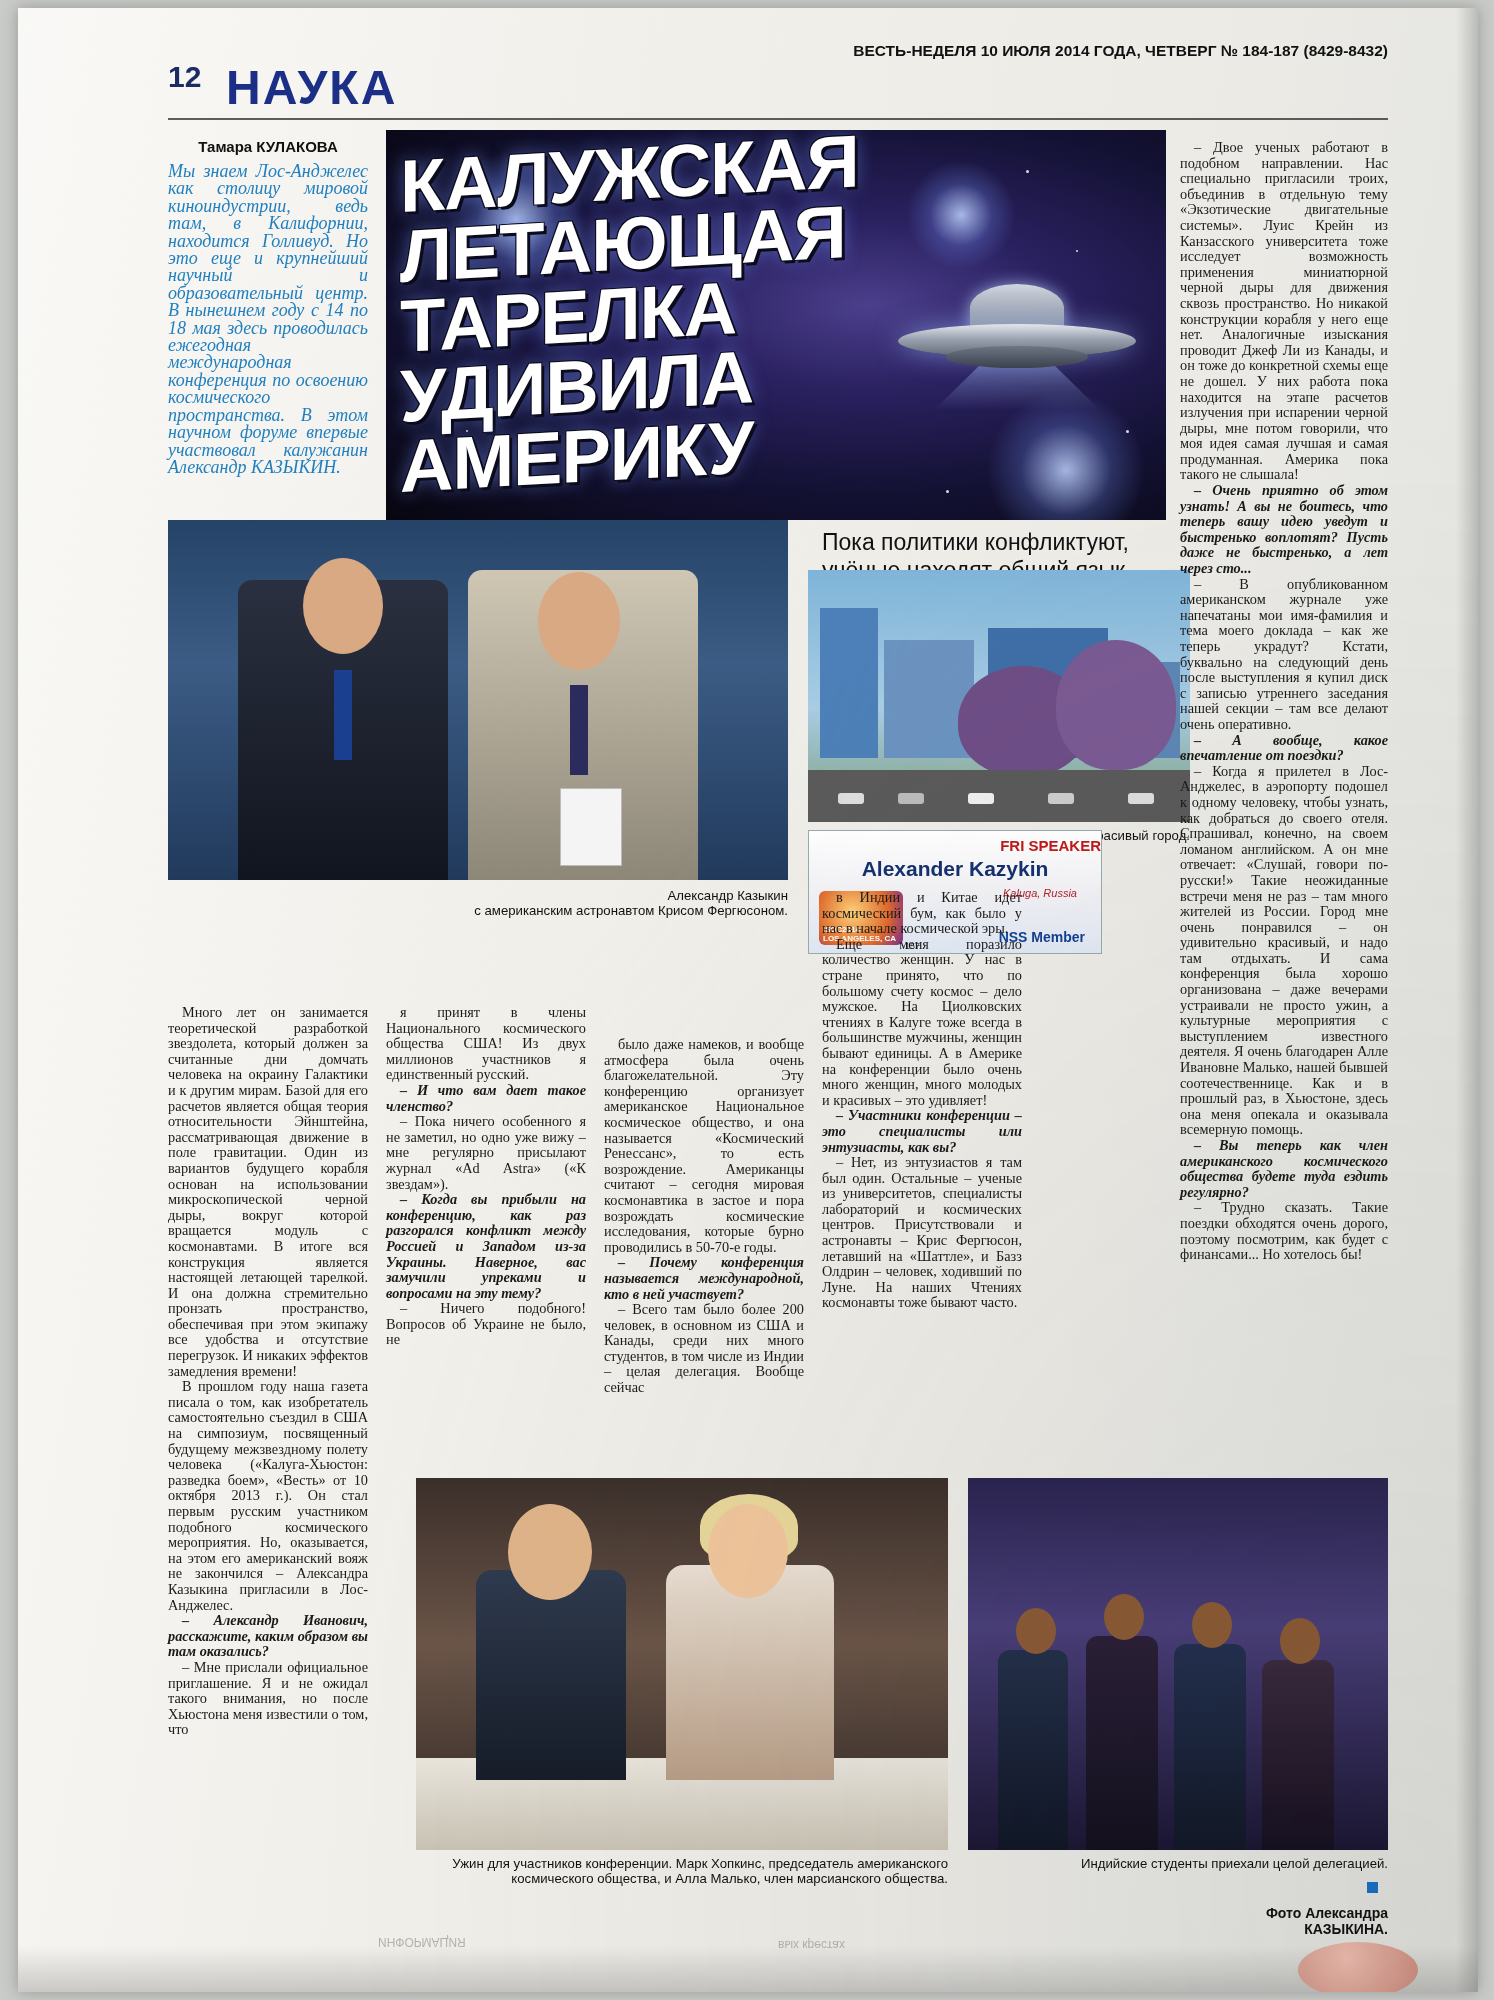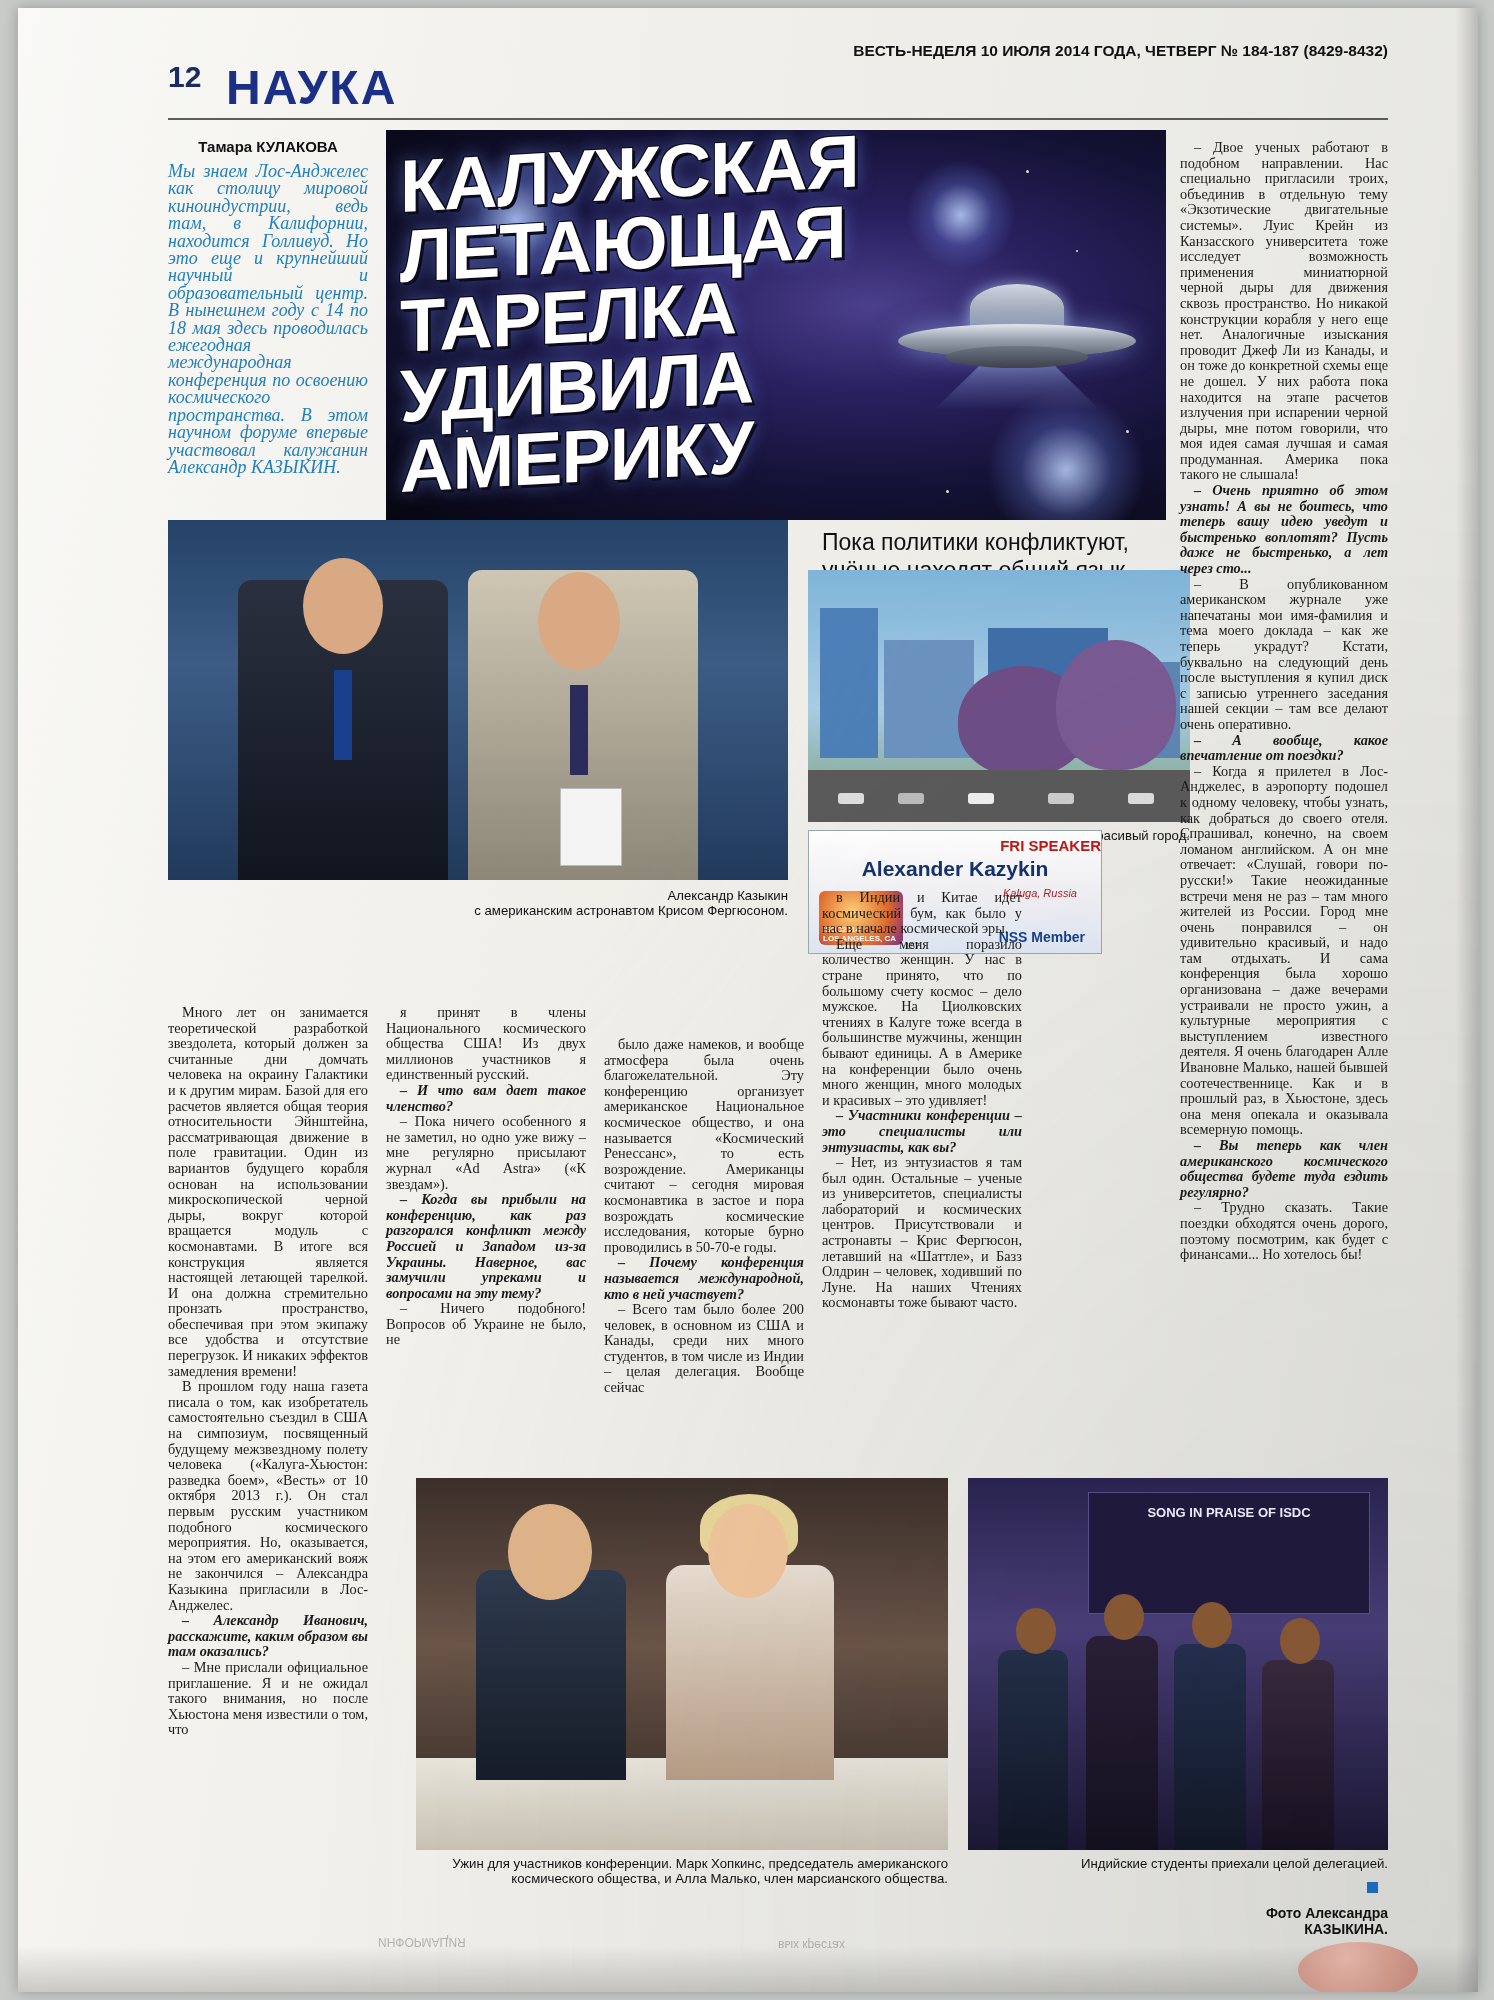--- a/index.html
+++ b/index.html
@@ -367,23 +367,20 @@
       <div class="tbl"></div>
       <div class="man3"></div>
       <div class="head3"></div>
       <div class="woman"></div>
       <div class="hair"></div>
       <div class="head4"></div>
     </div>
     <div class="cap" style="left:248px;top:1826px;width:532px;">Ужин для участников конференции. Марк Хопкинс, председатель американского космического общества, и Алла Малько, член марсианского общества.</div>
 
     <div class="photo ph4">
-      <div class="banner">
-        <div class="bantxt">SONG IN PRAISE OF ISDC</div>
-      </div>
       <div class="st" style="left:30px;width:70px;height:200px;background:linear-gradient(180deg,#24304a,#101626);"></div>
       <div class="sh" style="left:48px;bottom:196px;width:40px;height:46px;"></div>
       <div class="st" style="left:118px;width:72px;height:214px;background:linear-gradient(180deg,#2b2038,#13101e);"></div>
       <div class="sh" style="left:136px;bottom:210px;width:40px;height:46px;"></div>
       <div class="st" style="left:206px;width:72px;height:206px;background:linear-gradient(180deg,#243050,#111826);"></div>
       <div class="sh" style="left:224px;bottom:202px;width:40px;height:46px;"></div>
       <div class="st" style="left:294px;width:72px;height:190px;background:linear-gradient(180deg,#3a2a3e,#161020);"></div>
       <div class="sh" style="left:312px;bottom:186px;width:40px;height:46px;"></div>
     </div>
     <div class="cap" style="left:800px;top:1826px;width:420px;">Индийские студенты приехали целой делегацией.</div>

